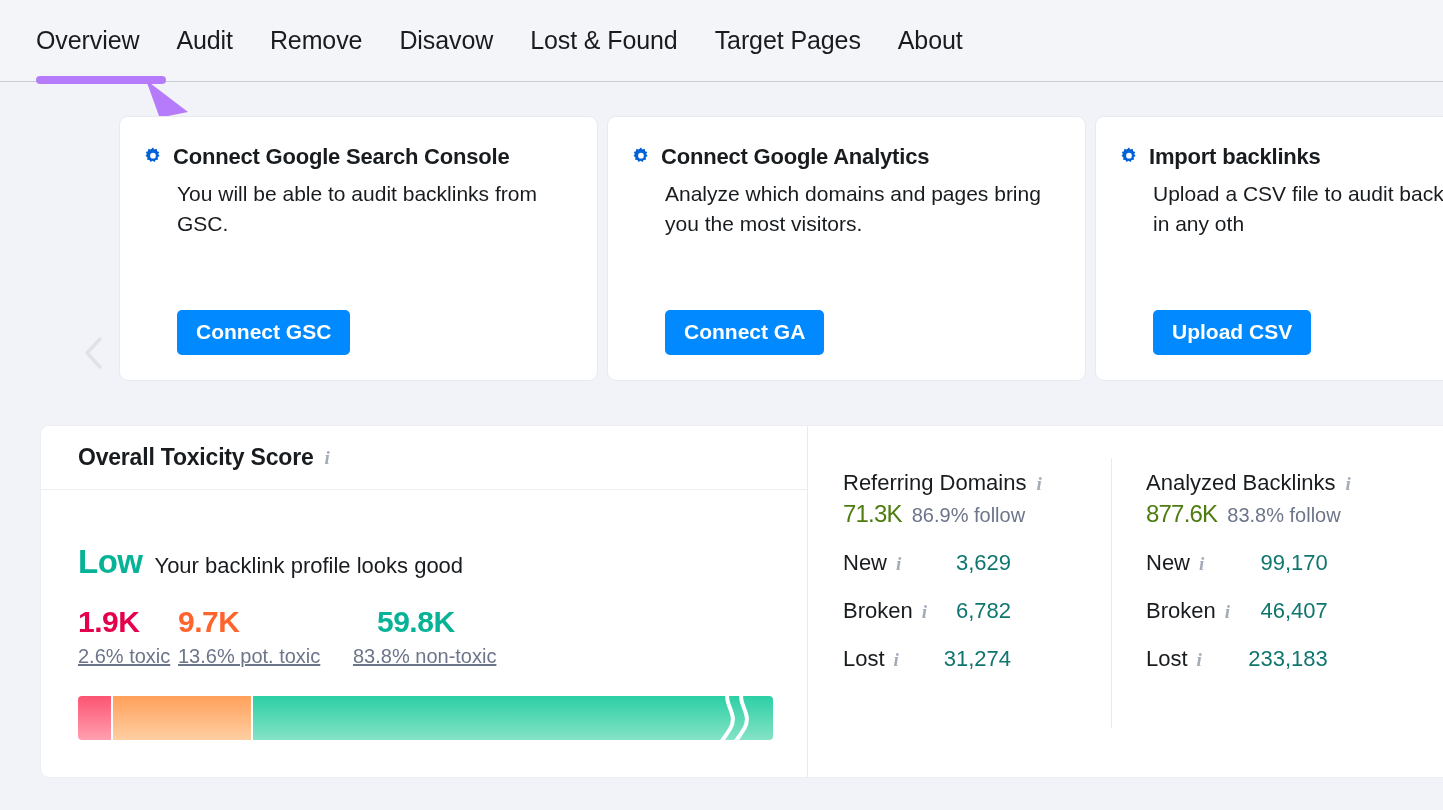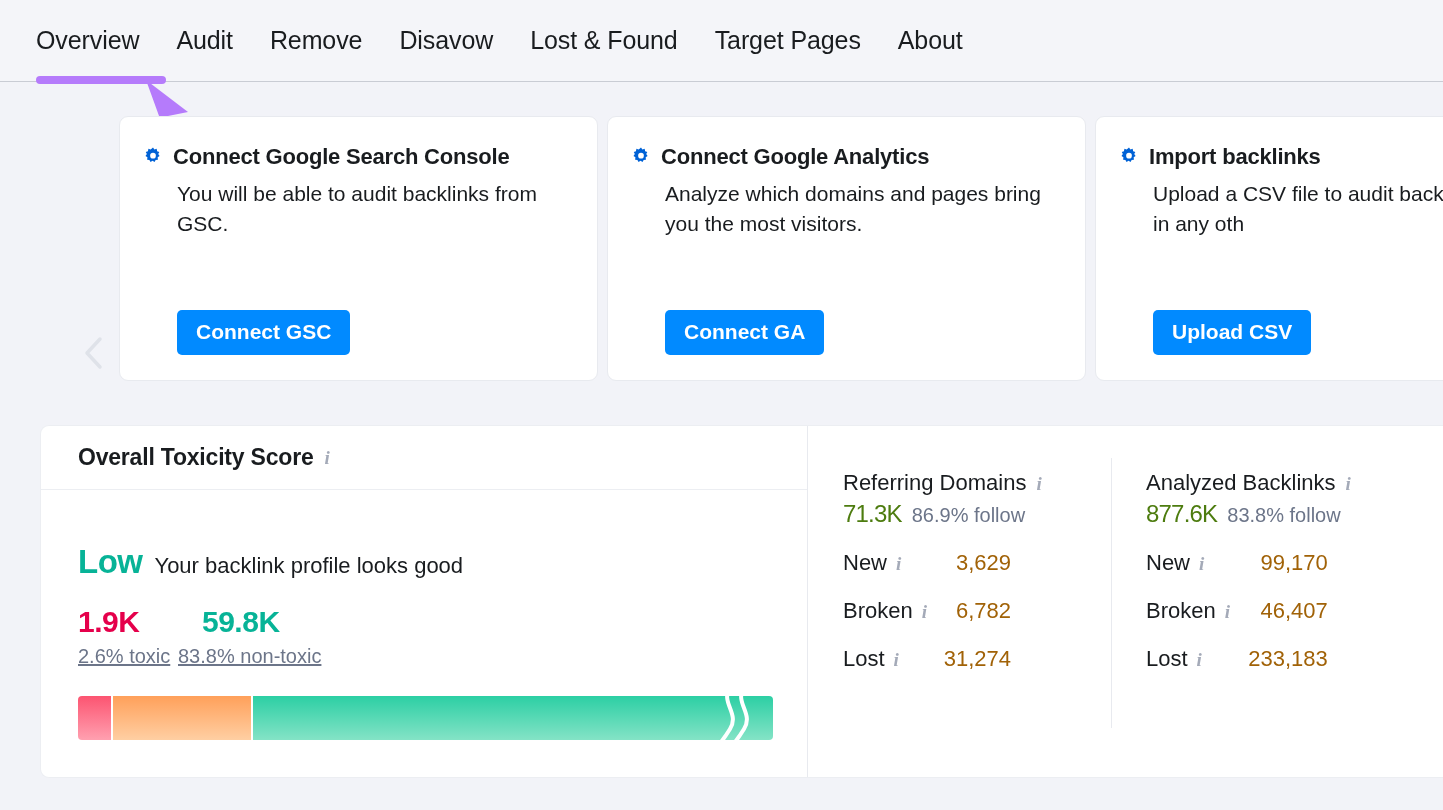--- a/index.html
+++ b/index.html
@@ -289,21 +289,21 @@
   .stat-follow { font-size: 20px; color: #6c7589; }
   .stat-line {
     display: flex;
     align-items: center;
     margin-top: 22px;
     font-size: 22px;
   }
   .stat-line .lbl { color: #191c1f; }
   .stat-line .ico { margin-left: 9px; }
   .stat-line .num {
-    color: #a16207;
+    color: #0f766e;
     margin-left: auto;
     padding-right: 23px;
     cursor: pointer;
   }
   .stat-col:first-child .stat-line .num { padding-right: 90px; }
 
   .i-icon {
     display: inline-block;
     font-family: "Liberation Serif", serif;
     font-style: italic;
@@ -389,20 +389,24 @@
     <div class="score-row">
       <span class="score-label">Low</span>
       <span class="score-desc">Your backlink profile looks good</span>
     </div>
 
     <div class="metrics">
         <div class="metric m-toxic">
           <div class="metric-val">1.9K</div>
           <div class="metric-sub">2.6% toxic</div>
         </div>
+        <div class="metric m-pot">
+          <div class="metric-val">9.7K</div>
+          <div class="metric-sub">13.6% pot. toxic</div>
+        </div>
         <div class="metric m-non">
           <div class="metric-val">59.8K</div>
           <div class="metric-sub">83.8% non-toxic</div>
         </div>
       </div>
 
     <div class="bar-wrap">
       <div class="bar">
         <div class="seg seg-toxic"></div>
         <div class="seg seg-pot"></div>

